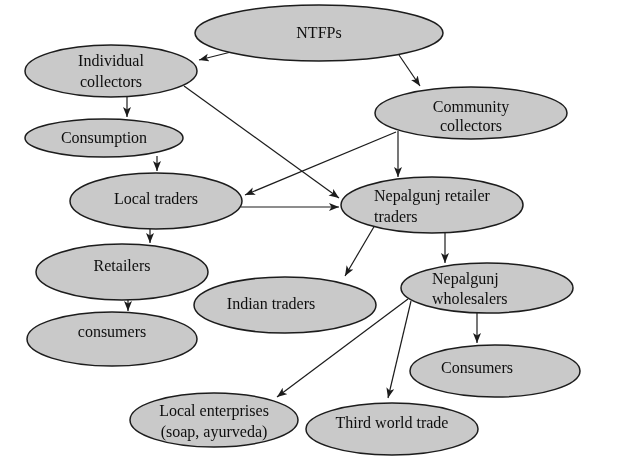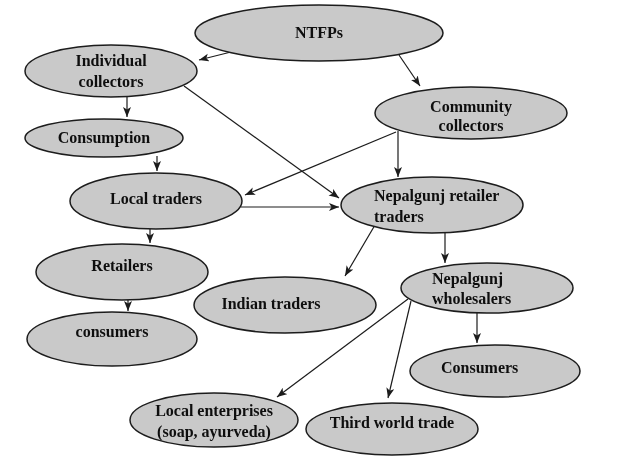--- a/index.html
+++ b/index.html
@@ -1,20 +1,19 @@
 <!DOCTYPE html>
 <html><head>
 <meta charset="utf-8">
 <style>
   html, body { margin: 0; padding: 0; background: #ffffff; }
   .figure {
     width: 624px; height: 468px; position: relative;
     background: #ffffff; overflow: hidden;
     font-family: "Liberation Serif", "DejaVu Serif", serif;
-    font-weight: bold;
   }
   svg { display: block; }
   .node-shape { stroke: #1c1c1c; stroke-width: 1.5; }
   .edge { stroke: #1c1c1c; stroke-width: 1.2; fill: none; }
   .lbl {
     font-family: "Liberation Serif", "DejaVu Serif", serif;
     font-size: 16px; fill: #0e0e0e;
   }
   .tc { text-anchor: middle; }
   .tl { text-anchor: start; }

